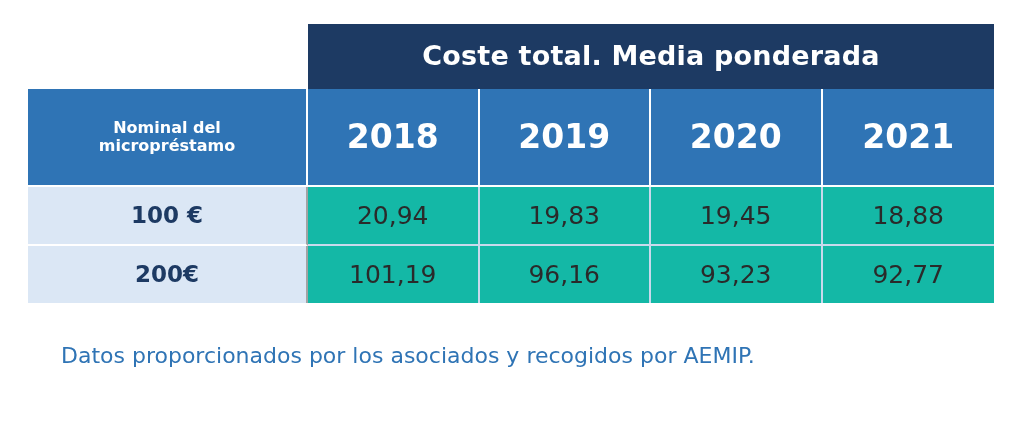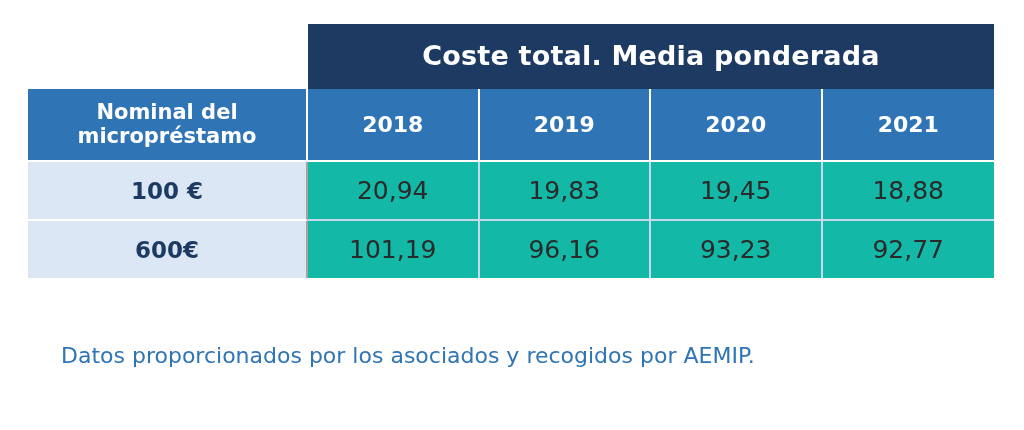--- a/index.html
+++ b/index.html
@@ -57,26 +57,26 @@
   th.hdr {
     background: #2f74b5;
     color: #ffffff;
     font-weight: bold;
     text-align: center;
     border-right: 2px solid #ffffff;
     border-bottom: 2px solid #ffffff;
     padding: 10px 0;
   }
   th.hdr-label {
-    font-size: 21px;
+    font-size: 16px;
     line-height: 1.12;
-    padding: 12px 10px;
+    padding: 30px 10px;
   }
   th.hdr-year {
-    font-size: 22px;
+    font-size: 33px;
     padding: 16px 0;
   }
   th.hdr:last-child { border-right: none; }
 
   
   td.rowlabel {
     background: #dbe7f5;
     color: #1d3a63;
     font-size: 23px;
     font-weight: bold;
@@ -135,21 +135,21 @@
         <tr>
           <td class="rowlabel">100 €</td>
           <td class="val">20,94</td>
           <td class="val">19,83</td>
           <td class="val">19,45</td>
           <td class="val">18,88</td>
         </tr>
 
 
         <tr class="last">
-          <td class="rowlabel">600€</td>
+          <td class="rowlabel">200€</td>
           <td class="val">101,19</td>
           <td class="val">96,16</td>
           <td class="val">93,23</td>
           <td class="val">92,77</td>
         </tr>
       </tbody>
     </table>
   </div>
 
   <div class="footnote">

